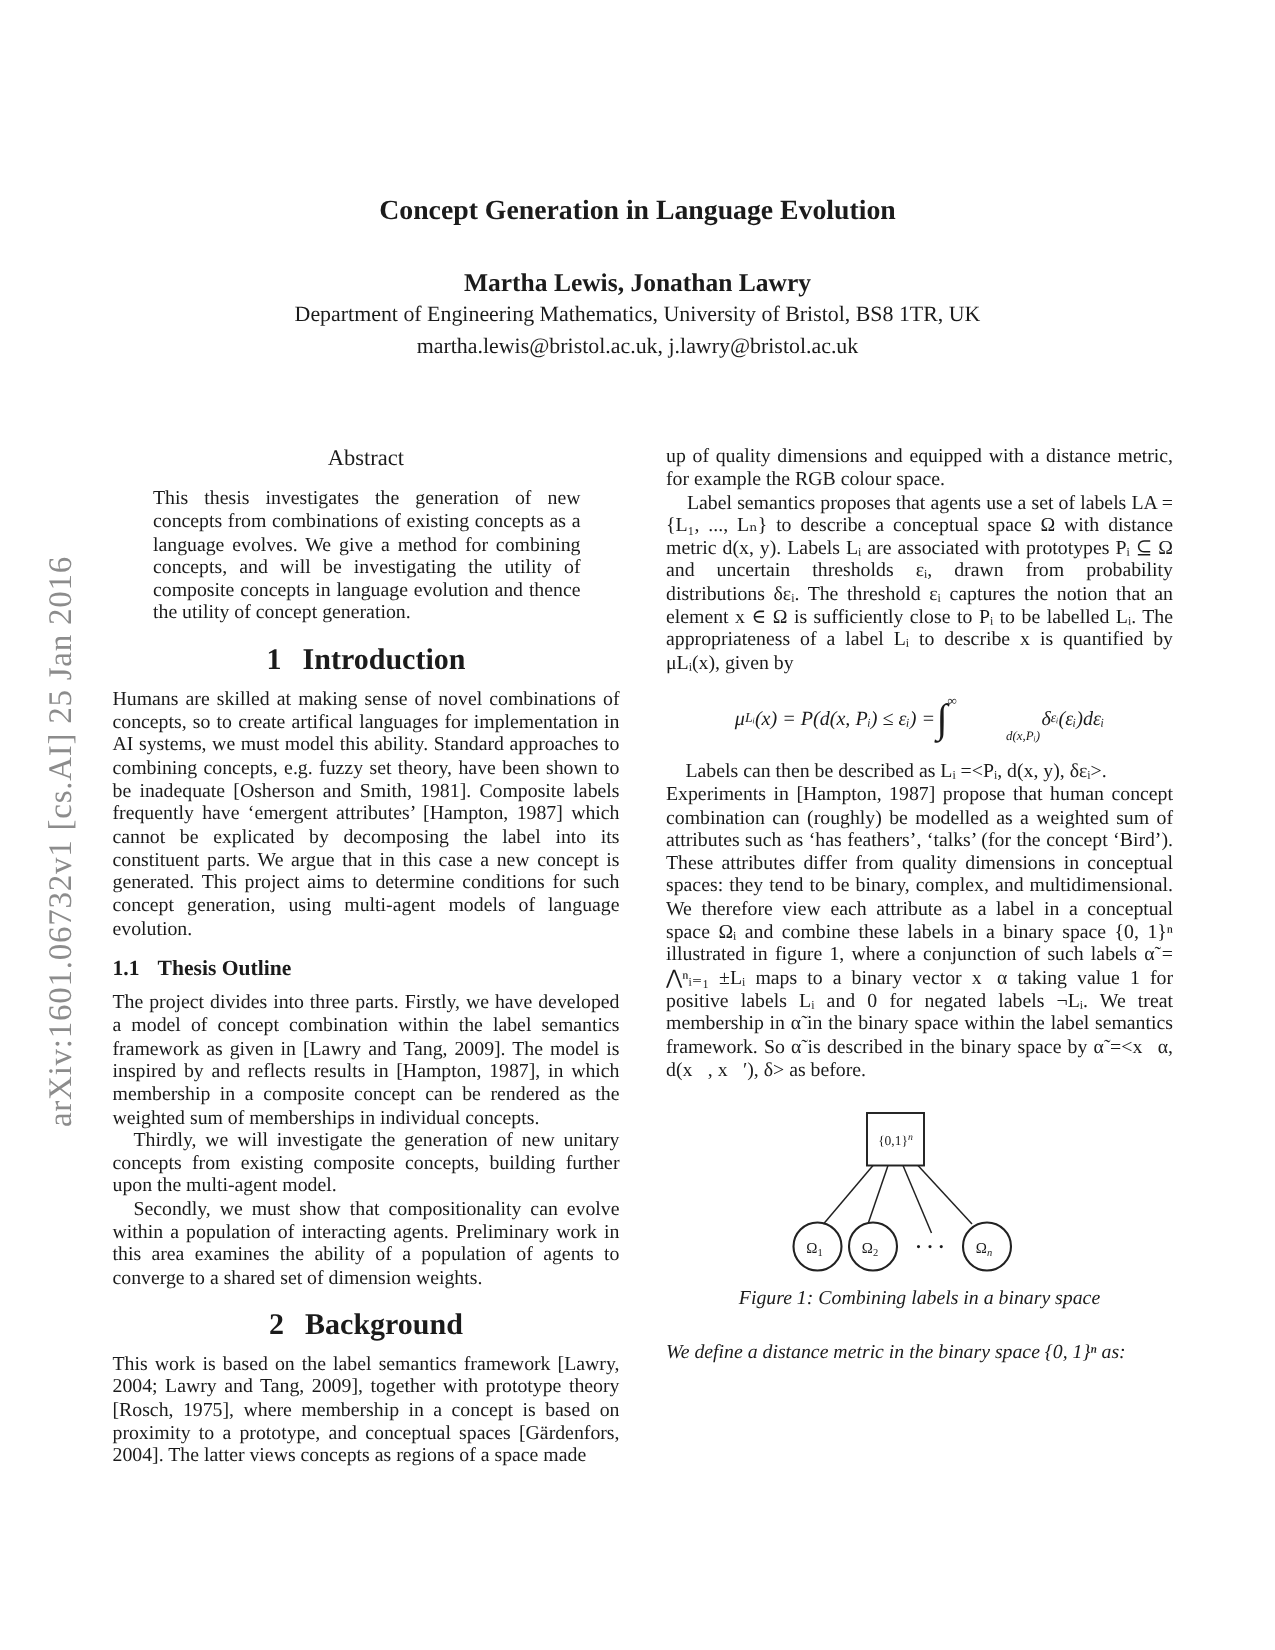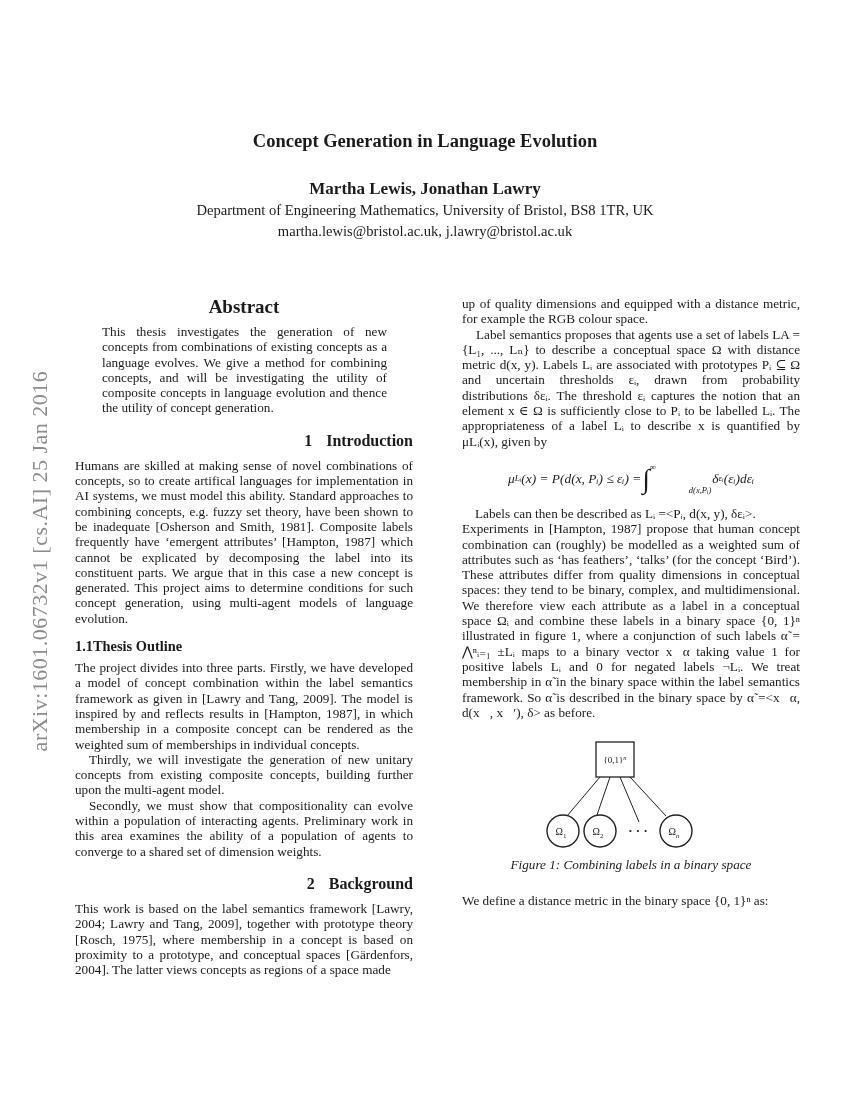--- a/index.html
+++ b/index.html
@@ -26,48 +26,48 @@
   }
   
   .header{position:absolute;top:130px;left:0;width:850px;text-align:center;}
   .title{font-size:18.5px;font-weight:bold;line-height:22px;}
   .authors{margin-top:28px;font-size:17px;font-weight:bold;line-height:18px;}
   .affiliation{margin-top:3px;font-size:14.6px;line-height:18px;}
   .emails{margin-top:3px;font-size:14.6px;line-height:18px;}
   
   .col{position:absolute;top:296px;width:338px;font-size:13.2px;line-height:15.3px;text-align:justify;}
   .col-left{left:75px;}
-  .col-right{left:462px;}
-  .abstract-heading{text-align:center;font-size:19px;font-weight:bold;margin:2px 0 9px 0;line-height:17px;}
+  .col-right{left:444px;}
+  .abstract-heading{text-align:center;font-size:15px;font-weight:normal;margin:2px 0 9px 0;line-height:17px;}
   .abstract-body{margin:0 26px 0 27px;}
-  h2.sec{font-size:16px;line-height:19px;margin:15px 0 8px 0;text-align:right;}
+  h2.sec{font-size:20px;line-height:19px;margin:15px 0 8px 0;text-align:center;}
   h3.subsec{font-size:14.4px;line-height:17px;margin:12px 0 5px 0;text-align:left;}
   .sec-num{display:inline-block;margin-right:14px;}
-  .subsec-num{display:inline-block;}
+  .subsec-num{display:inline-block;margin-right:12px;}
   p{margin:0;}
   p.indent{text-indent:14px;}
   
   .equation{
     display:flex;align-items:center;justify-content:center;
     margin:12px 0 9px 0;height:36px;font-size:13.4px;
   }
   .mi{font-style:italic;}
   sub{font-size:69%;}
   sub.mi{}
   .int-block{display:inline-flex;align-items:center;margin:0 1px;}
   .int-sign{font-size:27px;font-style:normal;line-height:30px;}
   .int-limits{display:inline-flex;flex-direction:column;justify-content:space-between;height:34px;font-size:8.6px;font-style:italic;line-height:9px;}
   .lim-up{align-self:flex-start;margin-top:1px;}
   .lim-lo{align-self:flex-start;margin-left:-5px;margin-bottom:1px;padding-left:44px;}
   .labels-line{text-indent:13px;}
   
   .figure-wrap{margin-top:14px;text-align:center;}
   .figure-svg{display:block;margin:0 auto;}
   .fig-caption{margin-top:5px;text-align:center;text-indent:0;font-style:italic;}
-  .closing-line{margin-top:21px;}
+  .closing-line{margin-top:21px;font-style:italic;}
   svg text{font-family:"Liberation Serif","DejaVu Serif",serif;fill:#1b1b1b;}
 </style>
 </head>
 <body>
 
 <div class="page">
 
   <div class="watermark">arXiv:1601.06732v1  [cs.AI]  25 Jan 2016</div>
 
   <div class="header">

